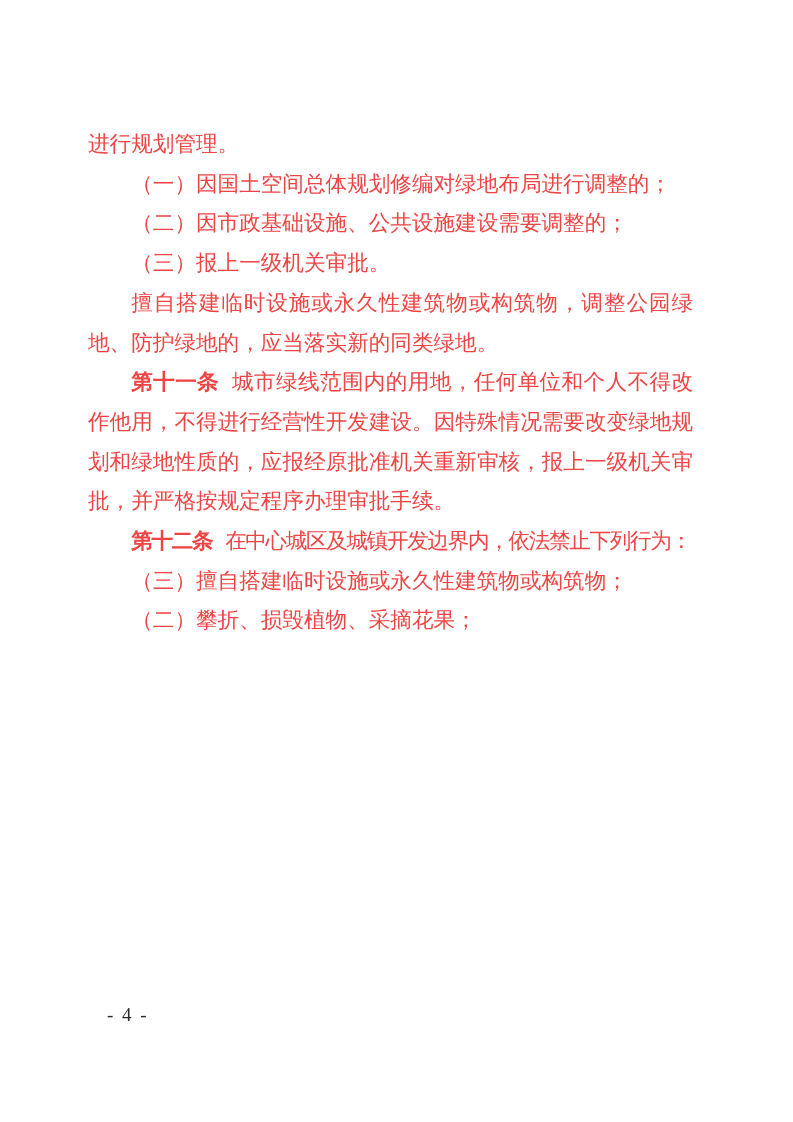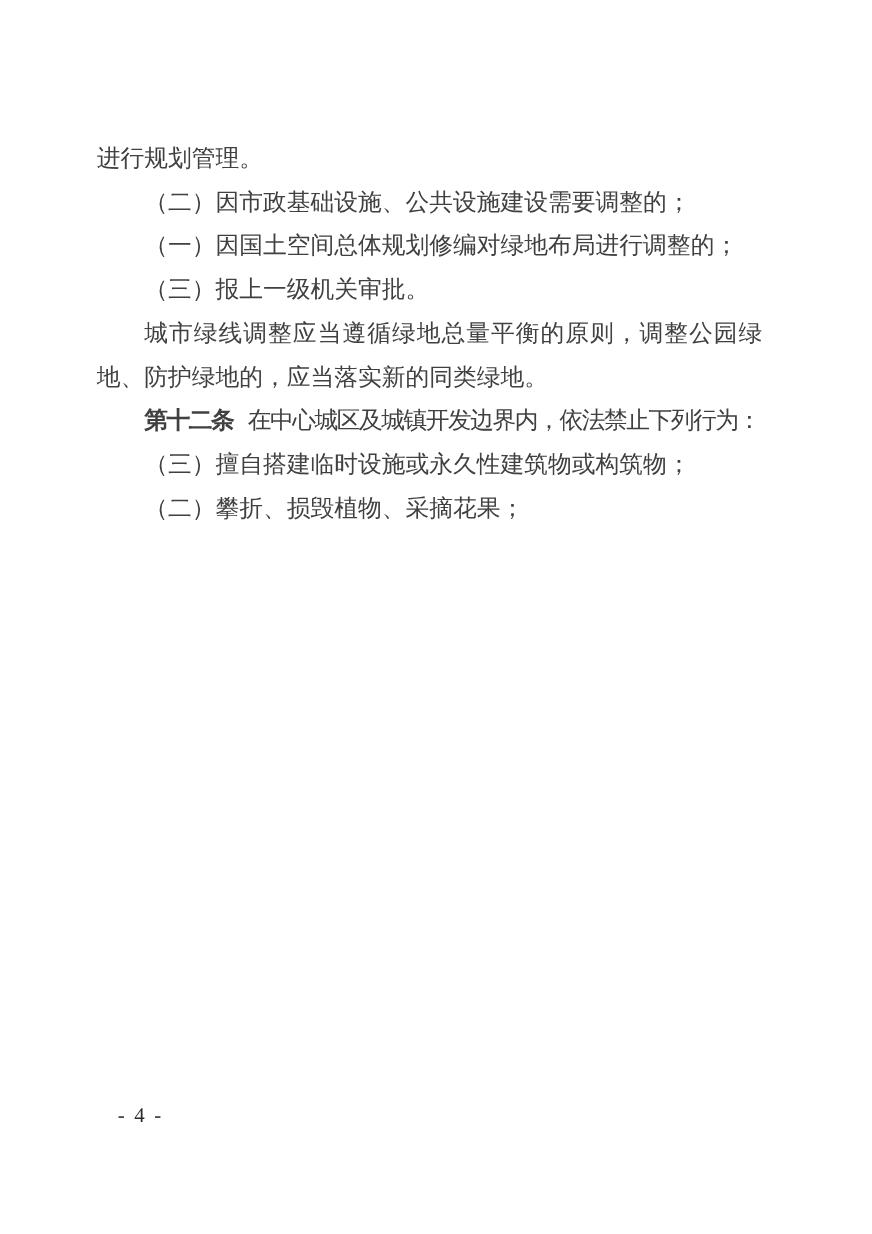--- a/index.html
+++ b/index.html
@@ -20,21 +20,21 @@
     top: 0;
     width: 793px;
     height: 1122px;
     background: #ffffff;
   }
   .content {
     position: absolute;
     left: 88px;
     top: 124px;
     width: 605px;
-    color: #404040;
+    color: #ef4444;
     font-size: 21.6px;
     line-height: 39.7px;
     text-align: justify;
     text-justify: inter-character;
     line-break: strict;
   }
   .content p {
     margin: 0;
     padding: 0;
     text-indent: 2em;
@@ -71,35 +71,38 @@
 <div class="page">
 
   <div class="content">
 
     <p class="no-indent">
       <span>进行规划管理。</span>
     </p>
 
 
     <p>
-      <span>（二）因市政基础设施、公共设施建设需要调整的；</span>
+      <span>（一）因国土空间总体规划修编对绿地布局进行调整的；</span>
     </p>
 
     <p>
-      <span>（一）因国土空间总体规划修编对绿地布局进行调整的；</span>
+      <span>（二）因市政基础设施、公共设施建设需要调整的；</span>
     </p>
 
     <p>
       <span>（三）报上一级机关审批。</span>
     </p>
 
     <p>
-      <span>城市绿线调整应当遵循绿地总量平衡的原则，调整公园绿地、防护绿地的，应当落实新的同类绿地。</span>
+      <span>擅自搭建临时设施或永久性建筑物或构筑物，调整公园绿地、防护绿地的，应当落实新的同类绿地。</span>
     </p>
 
+    <p>
+      <span class="lead">第十一条</span><span>城市绿线范围内的用地，任何单位和个人不得改作他用，不得进行经营性开发建设。因特殊情况需要改变绿地规划和绿地性质的，应报经原批准机关重新审核，报上一级机关审批，并严格按规定程序办理审批手续。</span>
+    </p>
 
 
 
     <p class="compressed">
       <span class="lead">第十二条</span><span>在中心城区及城镇开发边界内，依法禁止下列行为：</span>
     </p>
 
 
     <p>
       <span>（三）擅自搭建临时设施或永久性建筑物或构筑物；</span>

